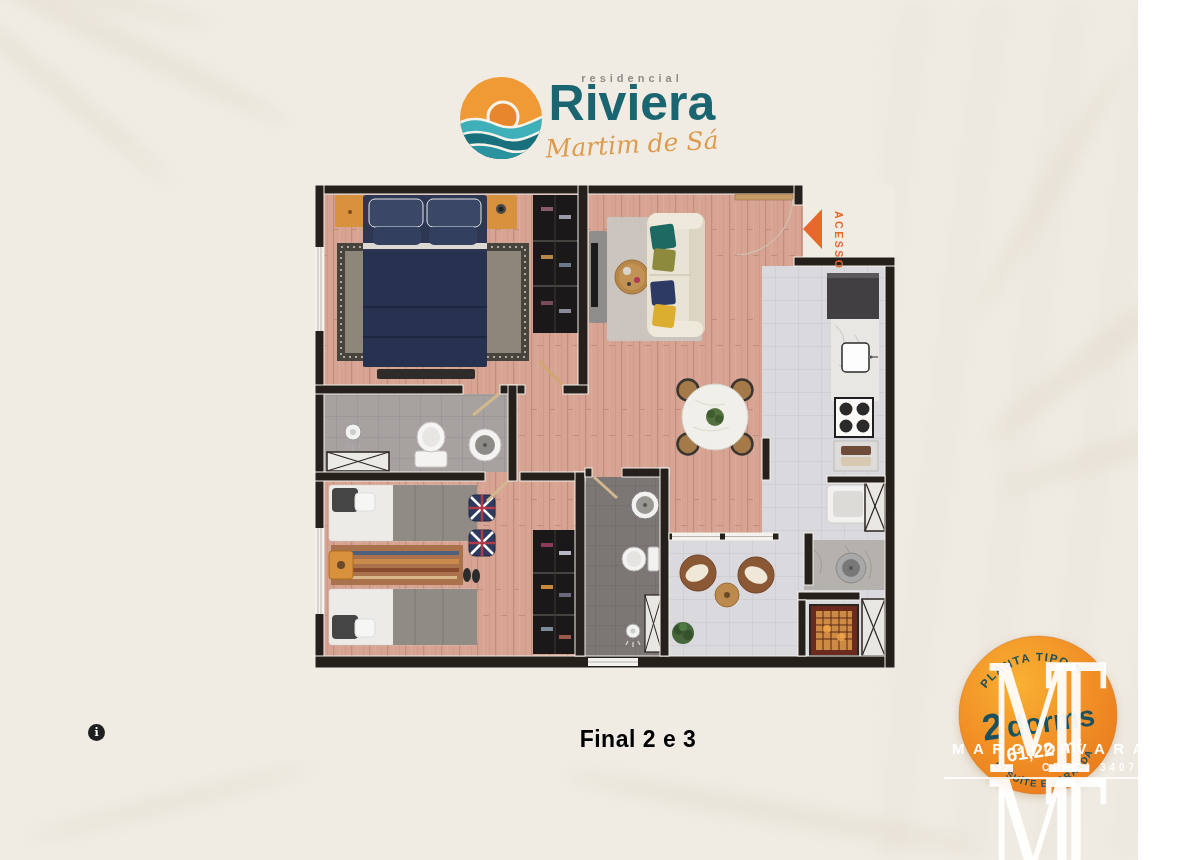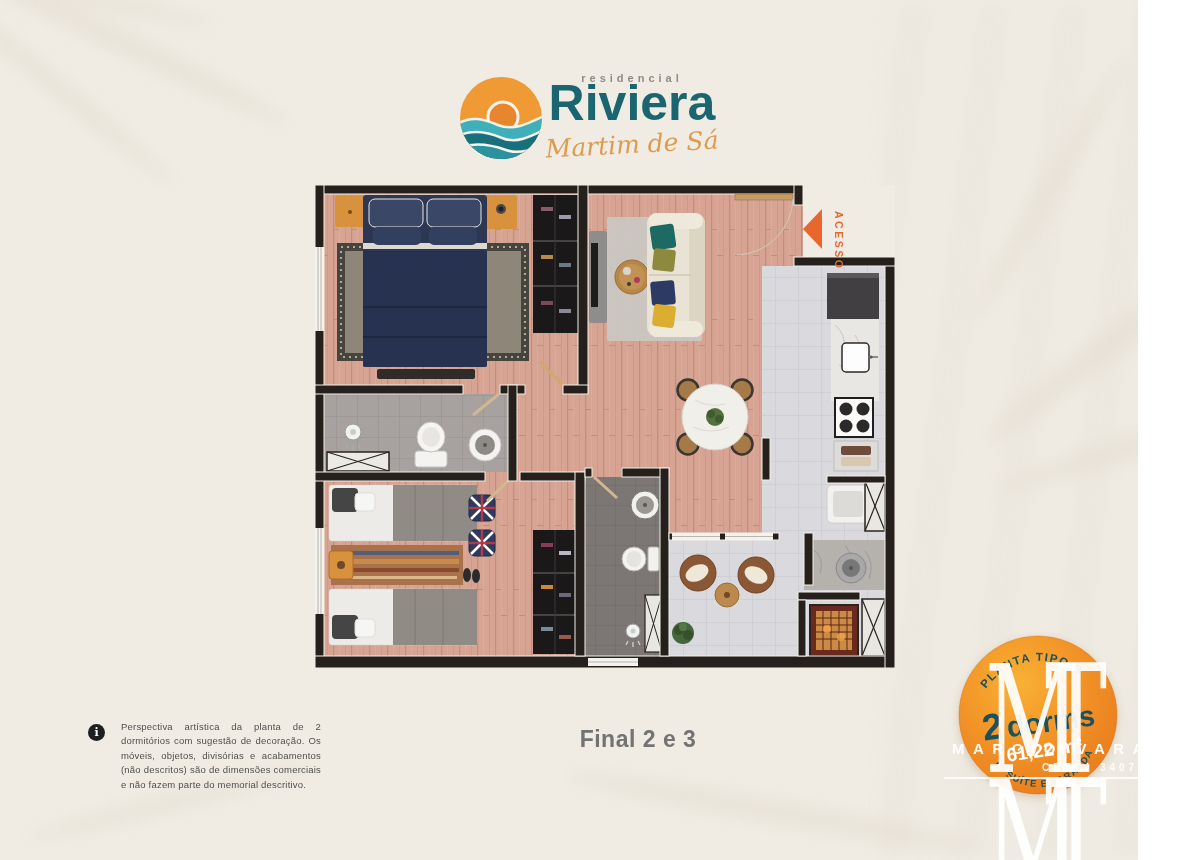--- a/index.html
+++ b/index.html
@@ -21,21 +21,21 @@
   .plan{position:absolute;left:315px;top:185px;}
   
   .disclaimer{position:absolute;left:88px;top:720px;width:236px;}
   .info-dot{position:absolute;left:0;top:4px;width:17px;height:17px;border-radius:50%;
         background:#1f1f1f;color:#fff;font-family:"DejaVu Serif",serif;font-weight:bold;
         font-size:11px;text-align:center;line-height:17px;}
   .disc-text{margin-left:33px;width:200px;font-size:9.5px;line-height:1.52;color:#4f4f4f;
         text-align:justify;letter-spacing:.2px;}
   
   .unit{position:absolute;left:558px;top:726px;width:160px;text-align:center;
-        font-size:23px;font-weight:bold;color:#737373;letter-spacing:.5px;}
+        font-size:23px;font-weight:bold;color:#000000;letter-spacing:.5px;}
   
   .badge{position:absolute;left:950px;top:627px;width:176px;height:176px;filter:drop-shadow(0 3px 4px rgba(150,90,20,.25));}
   
   .wm-name{position:absolute;left:952px;top:740px;white-space:nowrap;z-index:31;
         font-size:15px;font-weight:bold;letter-spacing:8.5px;color:rgba(255,255,255,.97);}
   .wm-creci{position:absolute;left:1042px;top:762px;white-space:nowrap;z-index:31;
         font-size:10px;font-weight:bold;letter-spacing:4px;color:rgba(255,255,255,.9);}
   .wm-line{position:absolute;left:944px;top:777px;width:256px;height:2px;background:rgba(255,255,255,.85);z-index:31;}
   .mono{position:absolute;width:170px;height:150px;z-index:30;color:rgba(255,255,255,.93);
         font-family:"DejaVu Serif",serif;font-size:150px;line-height:1;}
@@ -401,21 +401,20 @@
       <rect x="420" y="9" width="58" height="6" fill="#c59c66" stroke="#8a6a42" stroke-width=".5"></rect>
       <path d="M 478,14 A 58,58 0 0 1 422,70" fill="none" stroke="#cfc9be" stroke-width="1"></path>
       <polygon points="488,44 507,24 507,64" fill="#e8672c"></polygon>
       <text transform="translate(520,26) rotate(90)" font-family="Liberation Sans, sans-serif" font-size="10.5" font-weight="bold" style="letter-spacing:2.5px" fill="#e8672c">ACESSO</text>
     </g>
   </svg>
   </div>
 
   <div class="disclaimer">
     <span class="info-dot">i</span>
-    <div class="disc-text">Perspectiva artística da planta de 2 dormitórios com sugestão de decoração. Os móveis, objetos, divisórias e acabamentos (não descritos) são de dimensões comerciais e não fazem parte do memorial descritivo.</div>
   </div>
 
   <div class="unit">Final 2 e 3</div>
 
   <div class="badge">
     <svg width="176" height="176" viewBox="0 0 176 176">
       <defs>
         <radialGradient id="bgrad" cx="38%" cy="30%" r="80%">
           <stop offset="0%" stop-color="#f9b133"></stop>
           <stop offset="55%" stop-color="#f19026"></stop>

